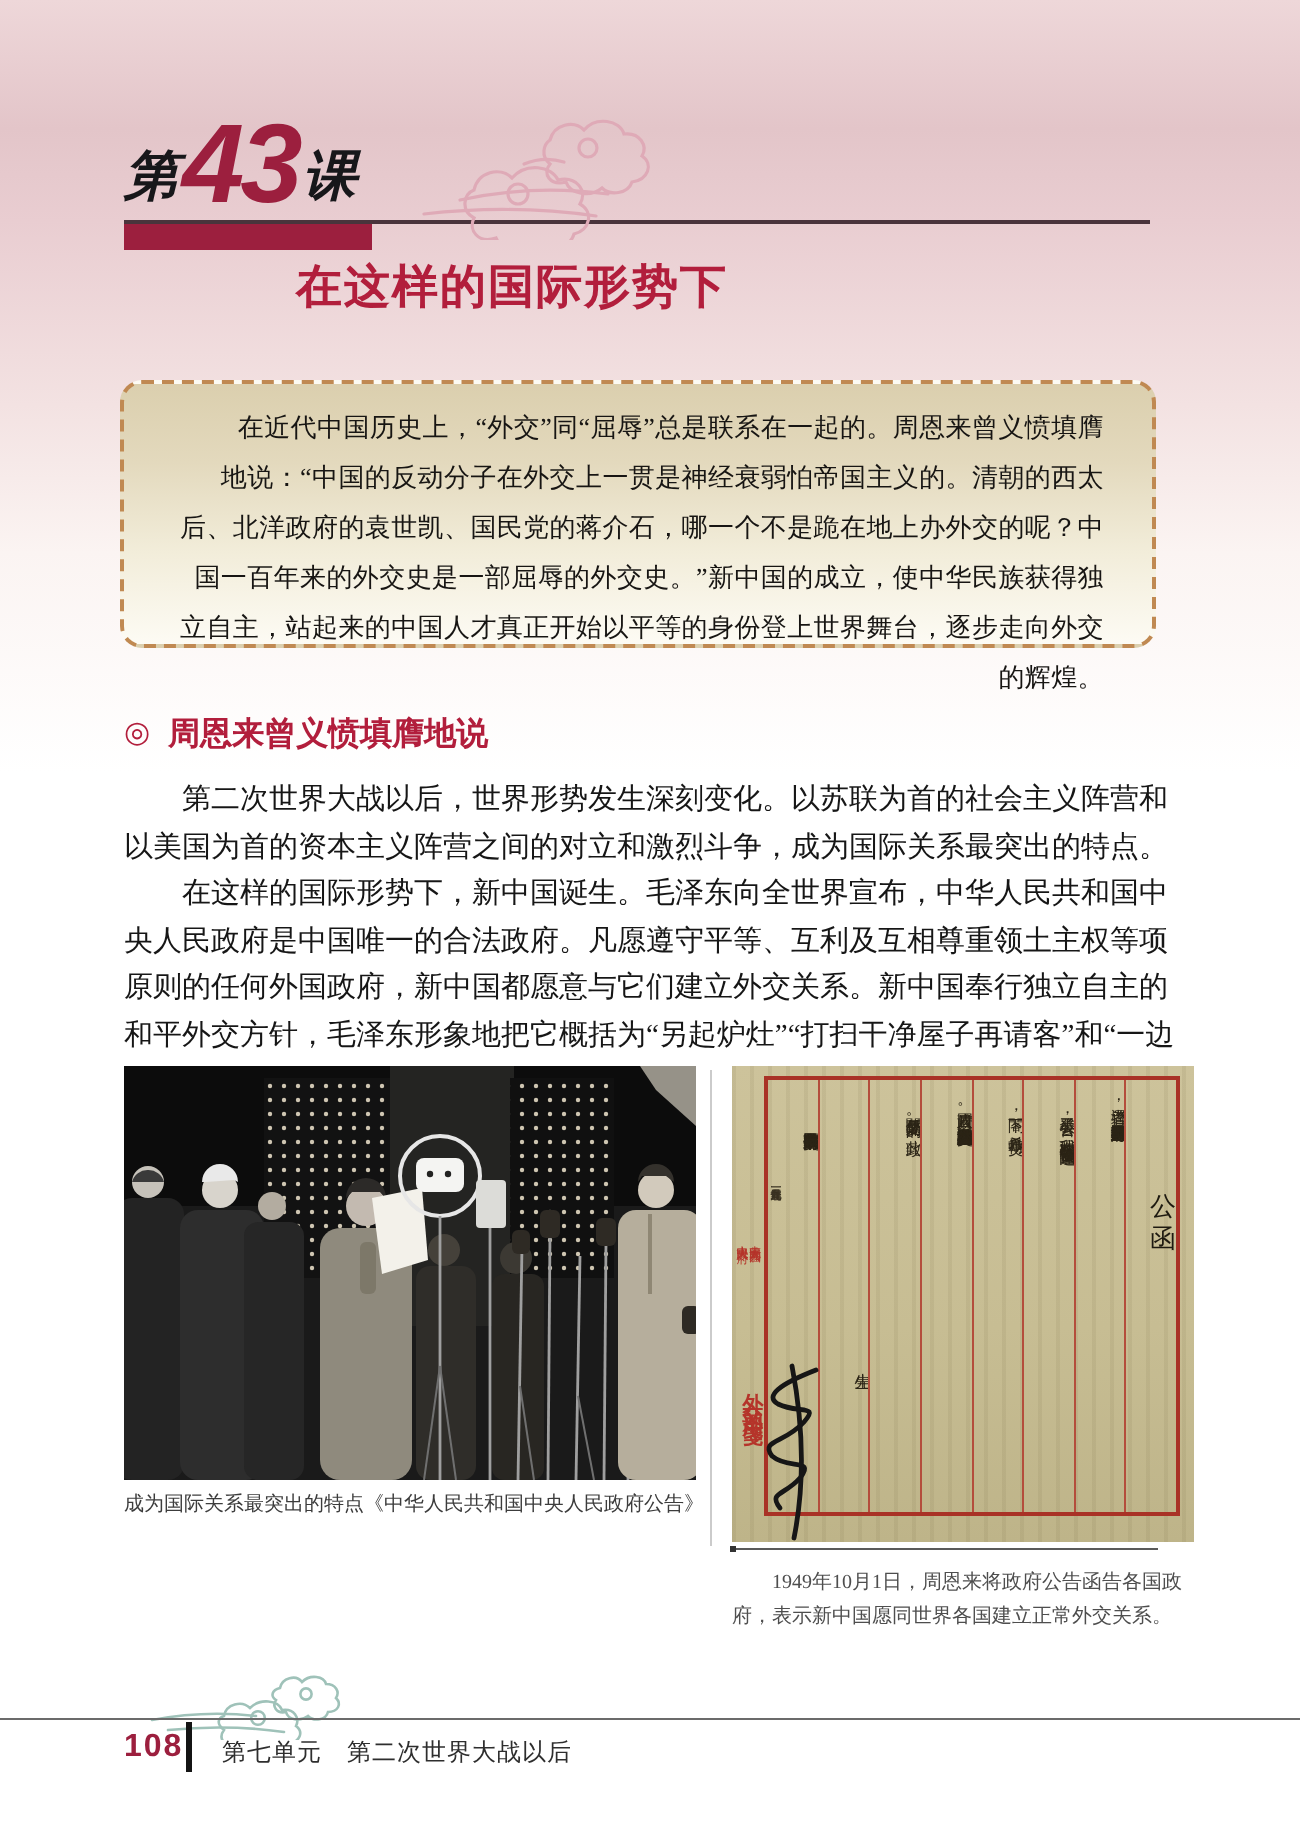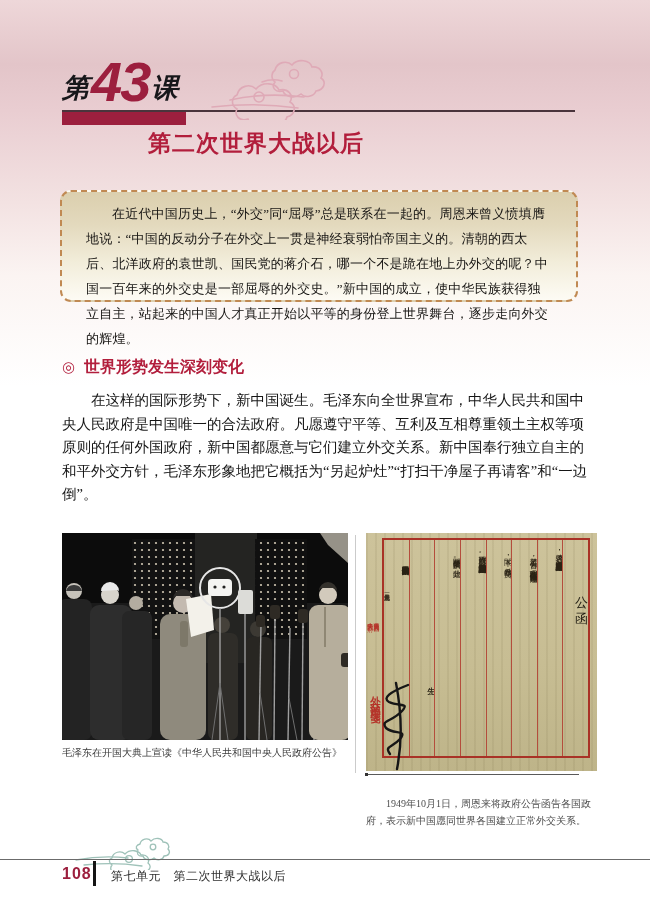--- a/index.html
+++ b/index.html
@@ -13,24 +13,25 @@
   .lesson .zh{font-style:italic;font-size:27px;color:#17171a;line-height:1;padding-bottom:6px;font-weight:bold;}
   .lesson .num{font-family:"Liberation Sans","DejaVu Sans",sans-serif;font-weight:bold;font-style:italic;
     font-size:56px;line-height:0.92;color:#9c1f3e;letter-spacing:-2px;margin:0 2px;}
   .header-cloud{position:absolute;left:142px;top:50px;z-index:1;}
   .header-line{position:absolute;left:62px;top:110px;width:513px;height:2px;background:#4a343c;}
   .header-bar{position:absolute;left:62px;top:112px;width:124px;height:13px;background:#9c1f3e;}
   .page-title{position:absolute;left:148px;top:128px;font-family:"Liberation Sans","DejaVu Sans",sans-serif;
     font-weight:bold;font-size:23px;color:#b21e3c;letter-spacing:1px;}
   
   .intro-box{
-    position:absolute;left:60px;top:190px;width:518px;height:112px;box-sizing:border-box;
+    position:absolute;left:60px;top:190px;width:518px;height:134px;box-sizing:border-box;
     border:2px dashed #c08952;border-radius:11px;
     background:linear-gradient(180deg,#dbcfae 0%,#e3d9bd 30%,#f2edda 65%,#fdfbf4 100%);
     padding:9px 24px 0 24px;
+    text-align:right;
   }
   .intro-text{font-size:13px;line-height:25px;color:#171513;text-indent:2em;letter-spacing:0.2px;}
   
   .section-heading{position:absolute;left:62px;top:357px;display:flex;align-items:center;gap:9px;}
   .section-bullet{color:#b21e3c;font-size:15px;line-height:1;}
   .section-title{font-family:"Liberation Sans","DejaVu Sans",sans-serif;font-weight:bold;font-size:16px;color:#b21e3c;}
   .body-text{position:absolute;left:62px;top:389px;width:527px;font-size:14.5px;line-height:23.5px;color:#161616;}
   .body-text p{margin:0;text-indent:2em;}
   
   .photo{position:absolute;left:62px;top:533px;width:286px;height:207px;}
@@ -54,21 +55,21 @@
   .doc-date{position:absolute;left:0;top:50px;writing-mode:vertical-rl;text-orientation:upright;
     font-size:5.5px;letter-spacing:0;color:#3a3222;}
   .doc-margin{position:absolute;left:0;top:0;width:16px;height:100%;}
   .agency-wrap{position:absolute;left:1px;top:85px;display:flex;flex-direction:row-reverse;}
   .agency-wrap span{writing-mode:vertical-rl;text-orientation:upright;font-size:6px;line-height:1.05;color:#b5342a;letter-spacing:0.5px;}
   .stationery{position:absolute;left:2px;top:155px;writing-mode:vertical-rl;text-orientation:upright;
     font-size:10.5px;letter-spacing:4px;color:#b5342a;font-weight:bold;}
   .signature{position:absolute;left:8px;top:148px;}
   .doc-underline{position:absolute;left:366px;top:774px;width:213px;height:1px;background:#5a5a5a;}
   .doc-underline::before{content:"";position:absolute;left:-1px;top:-1px;width:3px;height:3px;background:#333;}
-  .caption-right{position:absolute;left:366px;top:783px;width:226px;font-size:10px;line-height:17px;color:#4e4e4e;text-indent:2em;margin-top:12px;}
+  .caption-right{position:absolute;left:366px;top:783px;width:226px;font-size:10px;line-height:17px;color:#4e4e4e;text-indent:2em;}
   
   .footer-cloud{position:absolute;left:74px;top:836px;}
   .footer-line{position:absolute;left:0;top:859px;width:650px;height:1px;background:#6b6b6b;}
   .page-number{position:absolute;left:62px;top:865px;font-family:Liberation Sans, sans-serif;
     font-weight:bold;font-size:16px;color:#9c1f3e;letter-spacing:1px;}
   .footer-bar{position:absolute;left:93px;top:861px;width:3px;height:25px;background:#141414;}
   .unit-title{position:absolute;left:111px;top:868px;font-size:12px;color:#2e2e2e;letter-spacing:0.5px;}
 </style>
 </head>
 <body>
@@ -86,31 +87,32 @@
       <path d="M120 32 q10 -4 20 -1"></path>
     </g>
   </svg>
   <div class="lesson">
     <span class="zh">第</span>
       <span class="num">43</span>
       <span class="zh">课</span>
   </div>
   <div class="header-line"></div>
   <div class="header-bar"></div>
-  <div class="page-title">第二次世界大战以后</div>
+  <div class="page-title">在这样的国际形势下</div>
 
   <div class="intro-box">
     <div class="intro-text">在近代中国历史上，“外交”同“屈辱”总是联系在一起的。周恩来曾义愤填膺地说：“中国的反动分子在外交上一贯是神经衰弱怕帝国主义的。清朝的西太后、北洋政府的袁世凯、国民党的蒋介石，哪一个不是跪在地上办外交的呢？中国一百年来的外交史是一部屈辱的外交史。”新中国的成立，使中华民族获得独立自主，站起来的中国人才真正开始以平等的身份登上世界舞台，逐步走向外交的辉煌。</div>
   </div>
 
   <div class="section-heading">
     <span class="section-bullet">◎</span>
-    <span class="section-title">世界形势发生深刻变化</span>
+    <span class="section-title">周恩来曾义愤填膺地说</span>
   </div>
   <div class="body-text">
+    <p>第二次世界大战以后，世界形势发生深刻变化。以苏联为首的社会主义阵营和以美国为首的资本主义阵营之间的对立和激烈斗争，成为国际关系最突出的特点。</p>
     <p>在这样的国际形势下，新中国诞生。毛泽东向全世界宣布，中华人民共和国中央人民政府是中国唯一的合法政府。凡愿遵守平等、互利及互相尊重领土主权等项原则的任何外国政府，新中国都愿意与它们建立外交关系。新中国奉行独立自主的和平外交方针，毛泽东形象地把它概括为“另起炉灶”“打扫干净屋子再请客”和“一边倒”。</p>
   </div>
 
   <div class="photo">
     <svg width="286" height="207" viewBox="0 0 286 207" preserveAspectRatio="none">
       <defs>
         <pattern id="dots" width="7" height="7" patternUnits="userSpaceOnUse">
           <circle cx="3" cy="3" r="1.1" fill="#cfc6b2"></circle>
         </pattern>
       </defs>
@@ -172,21 +174,21 @@
       </g>
 
       <circle cx="266" cy="62" r="9" fill="#d2cabc"></circle>
       <path d="M257 58 a9 9 0 0 1 18 0 l-4 -3 -12 0" fill="#34312c"></path>
       <rect x="247" y="72" width="42" height="135" rx="9" fill="#b6ae9c"></rect>
       <line x1="268" y1="72" x2="268" y2="120" stroke="#8e English87" stroke-width="0"></line>
       <rect x="262" y="74" width="2" height="40" fill="#8f8774"></rect>
       <rect x="279" y="120" width="9" height="14" rx="3" fill="#2e2a24"></rect>
     </svg>
   </div>
-  <div class="caption-left">毛泽东在开国大典上宣读《中华人民共和国中央人民政府公告》</div>
+  <div class="caption-left">成为国际关系最突出的特点《中华人民共和国中央人民政府公告》</div>
 
   <div class="fig-sep"></div>
 
   <div class="doc">
     <div class="doc-margin">
       <div class="agency-wrap">
         <span>中華人民共和國</span>
         <span>中央人民政府</span>
       </div>
       <div class="stationery">外交部用箋</div>

